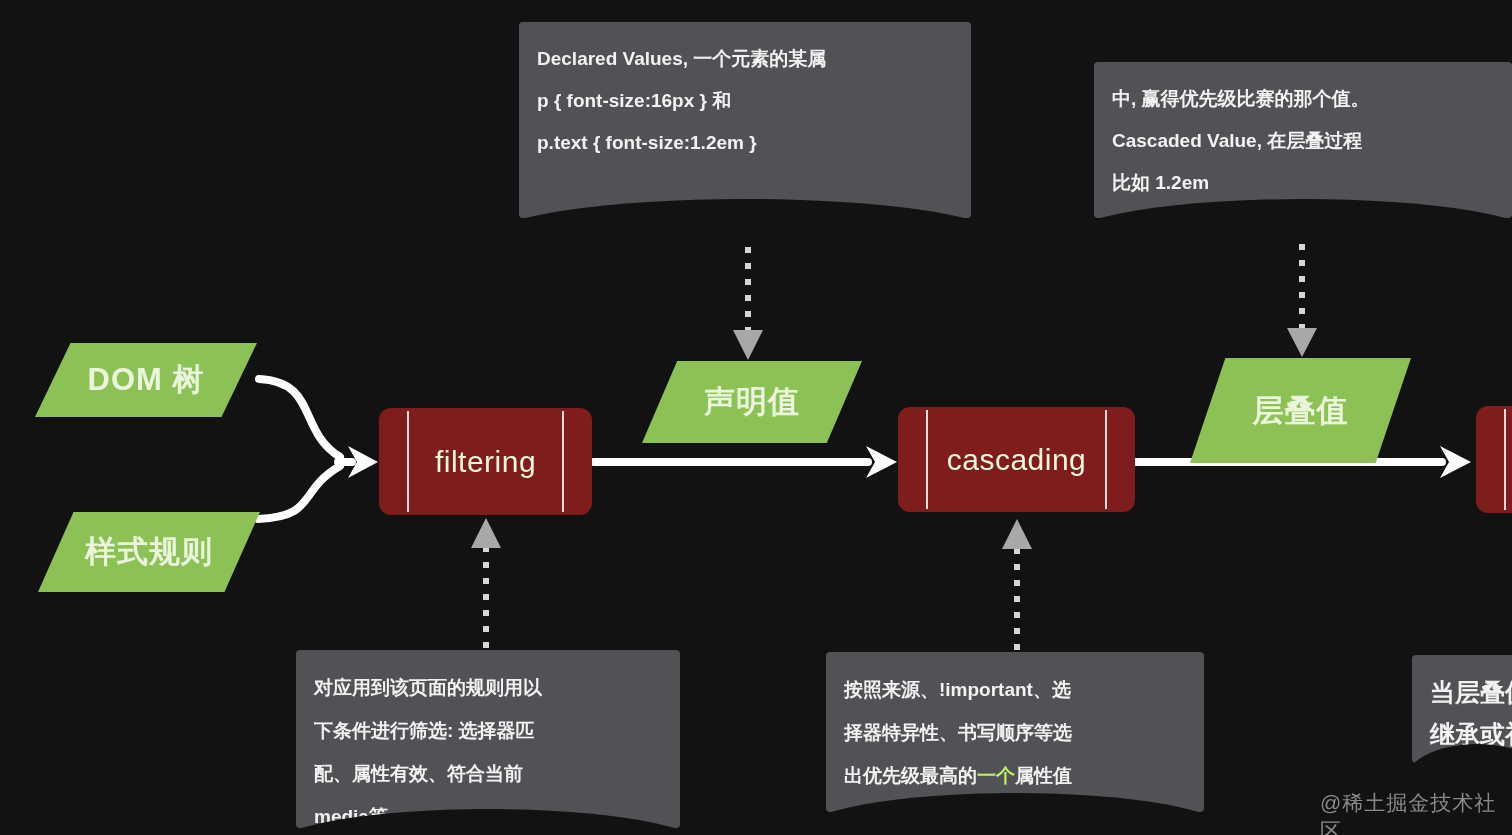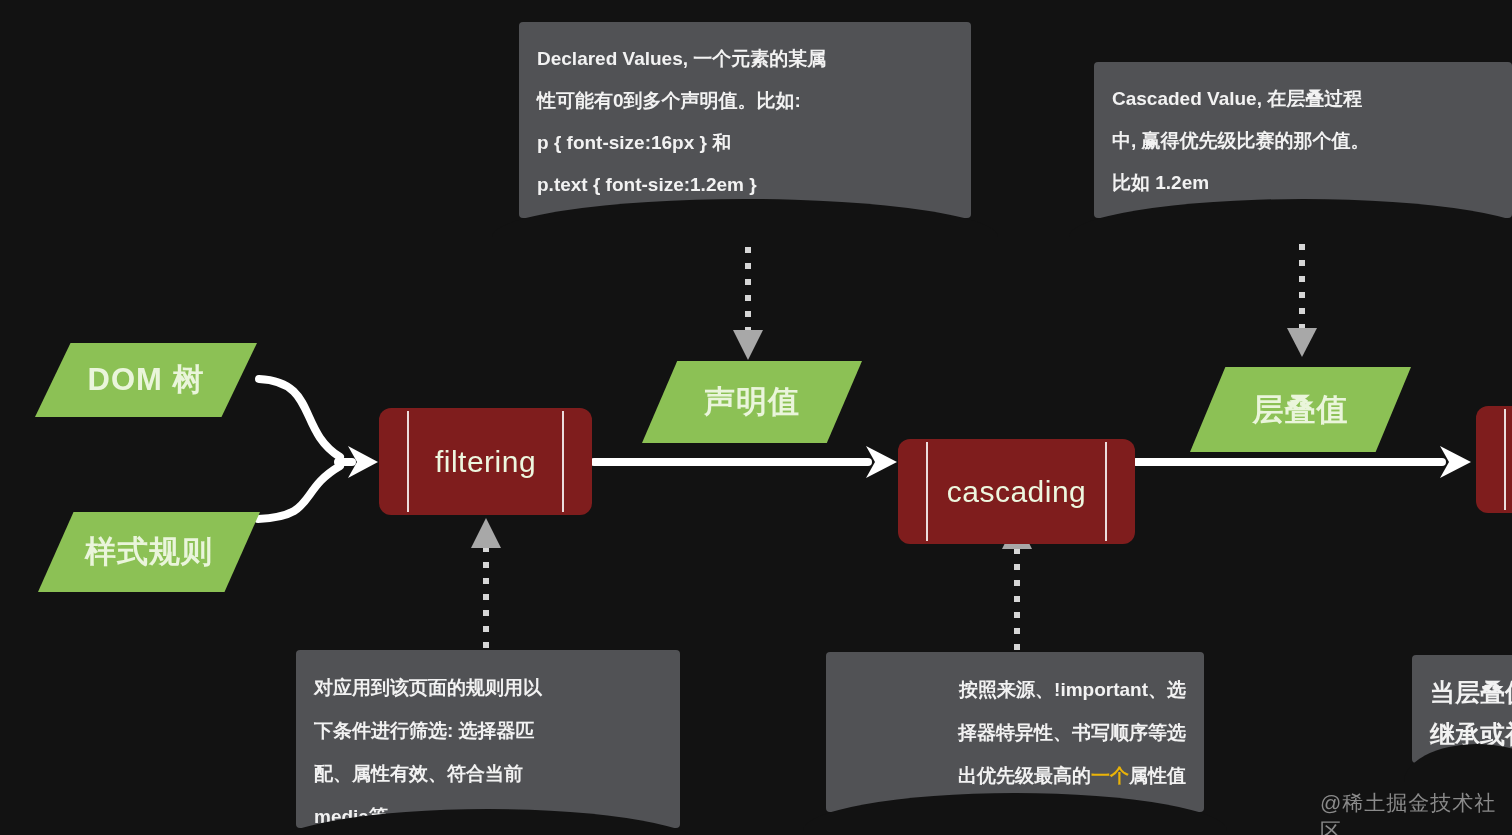--- a/index.html
+++ b/index.html
@@ -32,21 +32,21 @@
   .callout{
     position:absolute;z-index:2;background:#515255;border-radius:4px;
     color:#f2f2f2;font-size:19px;font-weight:600;line-height:42px;
     padding:16px 18px 20px 18px;box-sizing:border-box;
   }
   .callout::after{ 
     content:"";position:absolute;left:-6%;right:-6%;bottom:-19px;height:38px;
     background:#121212;border-radius:50% 50% 0 0 / 100% 100% 0 0;
   }
   .callout .line{white-space:nowrap;}
-  .hl{color:#eab308;}
+  .hl{color:#bef264;}
   
   .watermark{
     position:absolute;z-index:3;left:1320px;top:789px;
     color:#8a8a8a;font-size:21px;letter-spacing:1px;font-weight:400;
   }
 </style>
 </head>
 <body>
 
 <div class="stage">
@@ -100,51 +100,50 @@
   </div>
 
   <div class="process" style="left:379px;top:408px;width:213px;height:107px;">
     <span>filtering</span>
   </div>
 
   <div class="para" style="left:642px;top:361px;width:220px;height:82px;">
     <span>声明值</span>
   </div>
 
-  <div class="process" style="left:898px;top:407px;width:237px;height:105px;margin-top:32px;">
+  <div class="process" style="left:898px;top:407px;width:237px;height:105px;">
     <span>cascading</span>
   </div>
 
-  <div class="para" style="left:1190px;top:358px;width:221px;height:85px;margin-top:9px;">
+  <div class="para" style="left:1190px;top:358px;width:221px;height:105px;">
     <span>层叠值</span>
   </div>
 
   <div class="process" style="left:1476px;top:406px;width:70px;height:107px;"></div>
 
   <div class="callout" style="left:519px;top:22px;width:452px;height:196px;">
     <div class="line">Declared Values, 一个元素的某属</div>
-    <div class="line">性可能有0到多个声明值。比如:</div>
     <div class="line">p { font-size:16px } 和</div>
     <div class="line">p.text { font-size:1.2em }</div>
   </div>
 
   <div class="callout" style="left:1094px;top:62px;width:418px;height:156px;">
+    <div class="line">中, 赢得优先级比赛的那个值。</div>
     <div class="line">Cascaded Value, 在层叠过程</div>
-    <div class="line">中, 赢得优先级比赛的那个值。</div>
     <div class="line">比如 1.2em</div>
   </div>
 
   <div class="callout" style="left:296px;top:650px;width:384px;height:178px;line-height:43px;">
     <div class="line">对应用到该页面的规则用以</div>
     <div class="line">下条件进行筛选: 选择器匹</div>
     <div class="line">配、属性有效、符合当前</div>
     <div class="line">media等</div>
   </div>
 
-  <div class="callout" style="left:826px;top:652px;width:378px;height:160px;line-height:43px;text-align:right;">
+  <div class="callout" style="left:826px;top:652px;width:378px;height:160px;line-height:43px;">
     <div class="line">按照来源、!important、选</div>
     <div class="line">择器特异性、书写顺序等选</div>
     <div class="line">
       <span>出优先级最高的</span><span class="hl">一个</span><span>属性值</span>
     </div>
   </div>
 
   <div class="callout" style="left:1412px;top:655px;width:130px;height:108px;font-size:25px;line-height:42px;">
     <div class="line">当层叠值</div>
     <div class="line">继承或初</div>

